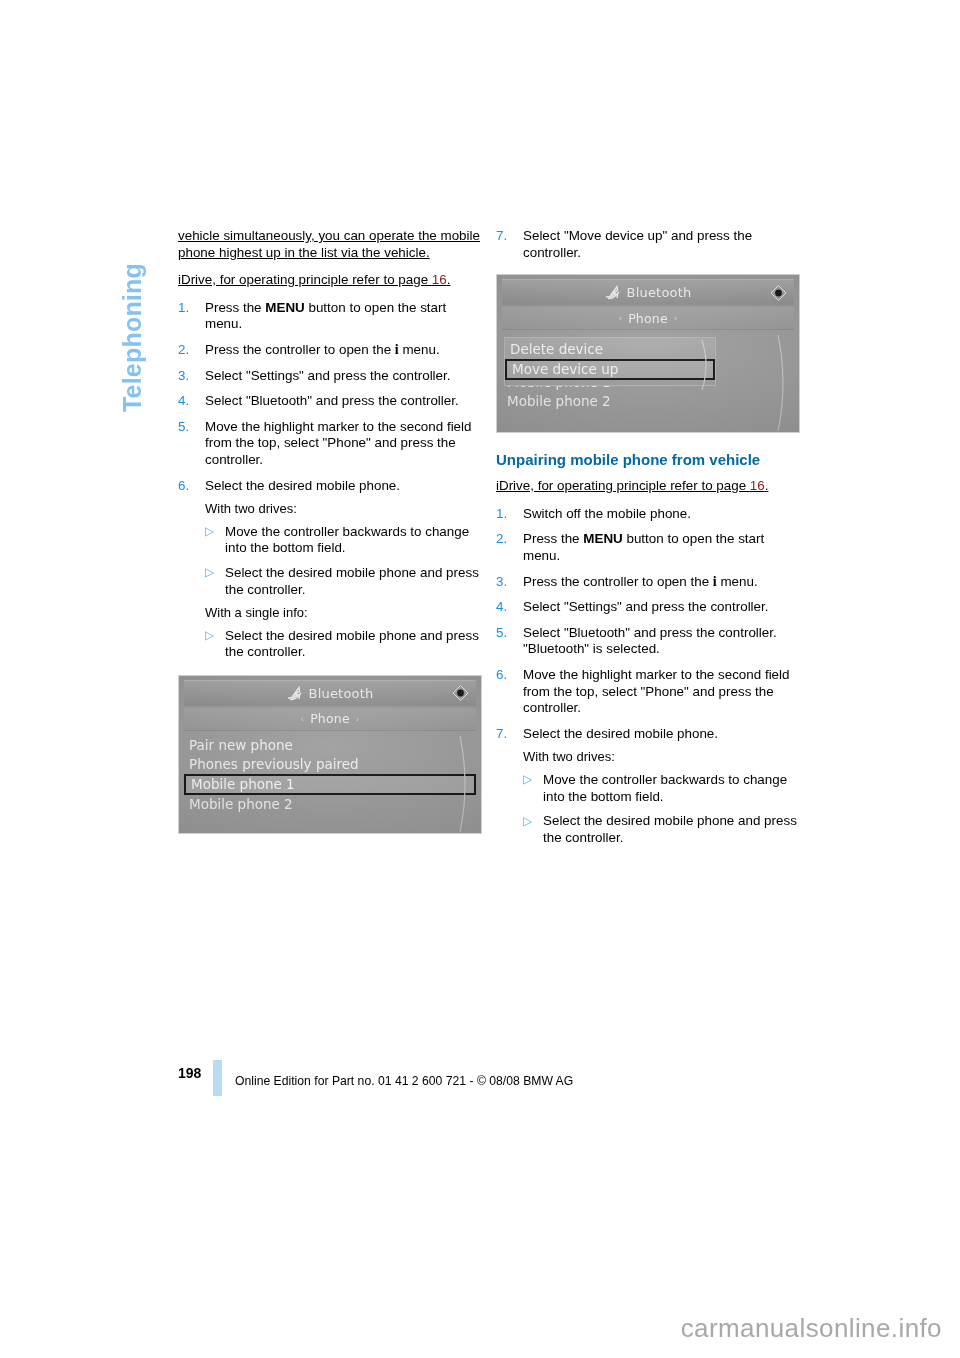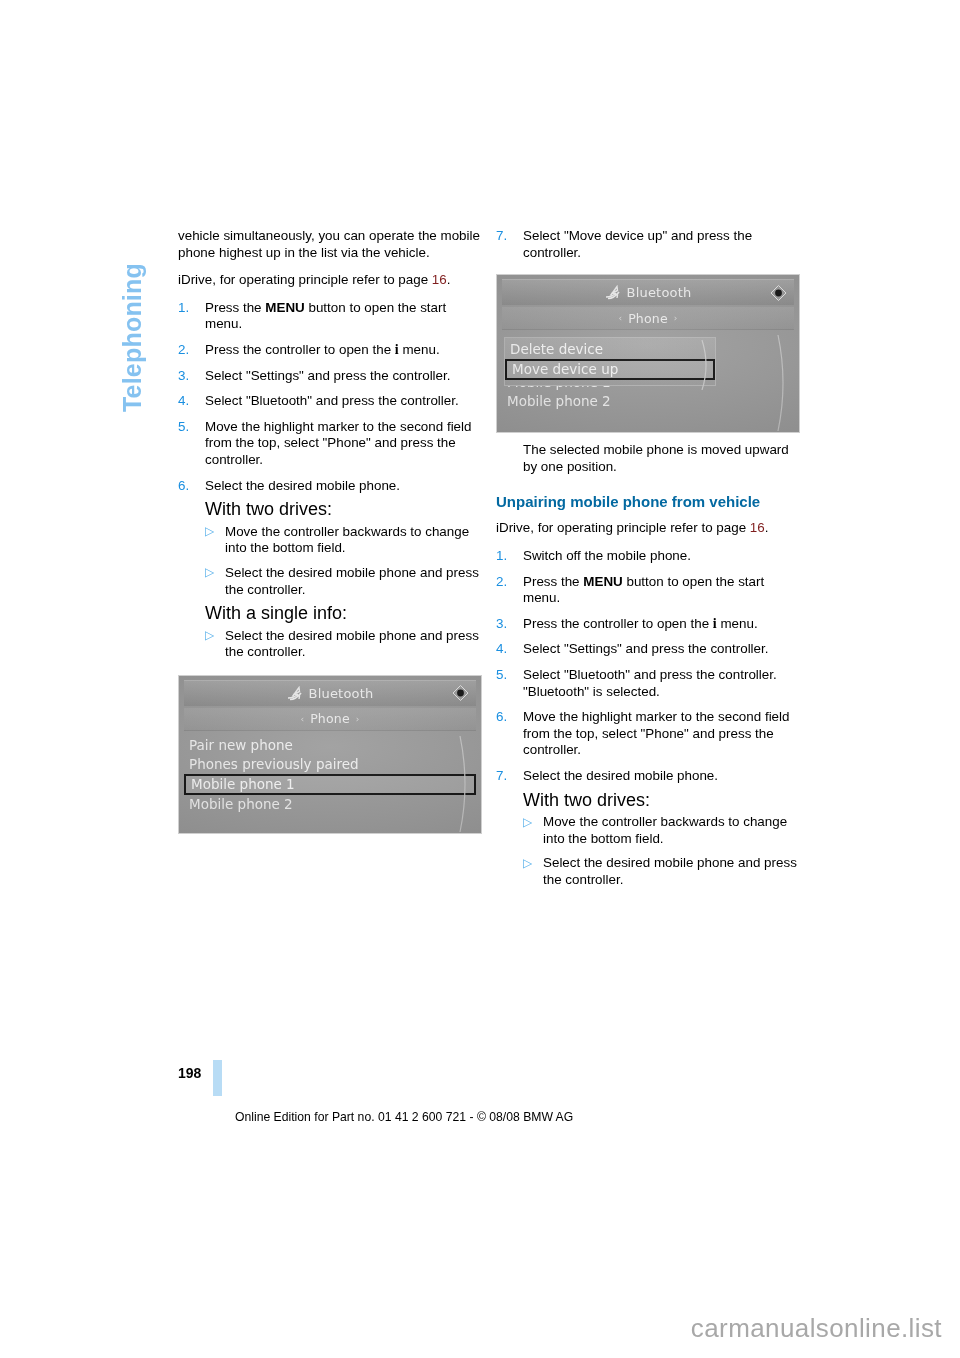--- a/index.html
+++ b/index.html
@@ -47,20 +47,21 @@
     width: 304px;
   }
   #col-left  { left: 178px; }
   #col-right { left: 496px; }
 
   p.para {
     margin: 0 0 11px 0;
     font-size: 13.4px;
     line-height: 16.6px;
     text-align: left;
+    text-decoration: underline;
   }
   p.para:last-child { margin-bottom: 0; }
 
   .blue { color: #7f1d1d; }
   .bold { font-weight: bold; margin-top: 48px; }
   .infoglyph {
     font-family: "Liberation Serif", serif;
     font-weight: bold;
     font-size: 14px;
   }
@@ -83,21 +84,21 @@
     position: absolute;
     left: 0;
     top: 0;
     color: #1a8fe0;
     font-size: 13.4px;
   }
 
   
   .subhead {
     margin: 7px 0 6px 0;
-    font-size: 18px;
+    font-size: 13px;
     line-height: 16.6px;
   }
   ul.arrows {
     margin: 0 0 6px 0;
     padding: 0;
     list-style: none;
   }
   ul.arrows > li {
     position: relative;
     padding-left: 20px;
@@ -271,21 +272,20 @@
     height: 36px;
     background: #b8dcf5;
   }
   #footer-text {
     position: absolute;
     left: 57px;
     top: 14px;
     font-size: 12.2px;
     color: #000;
     white-space: nowrap;
-    margin-top: 36px;
   }
 
   
   #watermark {
     position: absolute;
     left: 0;
     right: 0;
     bottom: 14px;
     text-align: right;
     padding-right: 18px;
@@ -445,21 +445,20 @@
             <svg width="12" height="50" viewBox="0 0 12 50">
               <path d="M2 0 Q10 25 2 50" stroke="#c9c9c9" stroke-width="1.2" fill="none"></path>
             </svg>
           </div>
         </div>
       </div>
 
     </div>
   </div>
 
-  <p class="fig-caption">The selected mobile phone is moved upward by one position.</p>
 
   <h2 class="section-title">Unpairing mobile phone from vehicle</h2>
 
 
   <p class="para"><span>iDrive, for operating principle refer to page </span><span class="blue">16</span><span>.</span></p>
 
   <ol class="steps">
     <li>
       <span class="num">1.</span>
       <span>Switch off the mobile phone.</span>
@@ -505,13 +504,13 @@
   </div>
 
 </div>
 
 <div id="footer">
   <div id="page-number">198</div>
   <div id="footer-rule"></div>
   <div id="footer-text">Online Edition for Part no. 01 41 2 600 721 - © 08/08 BMW AG</div>
 </div>
 
-<div id="watermark">carmanualsonline.list</div>
+<div id="watermark">carmanualsonline.info</div>
 
 </body></html>

